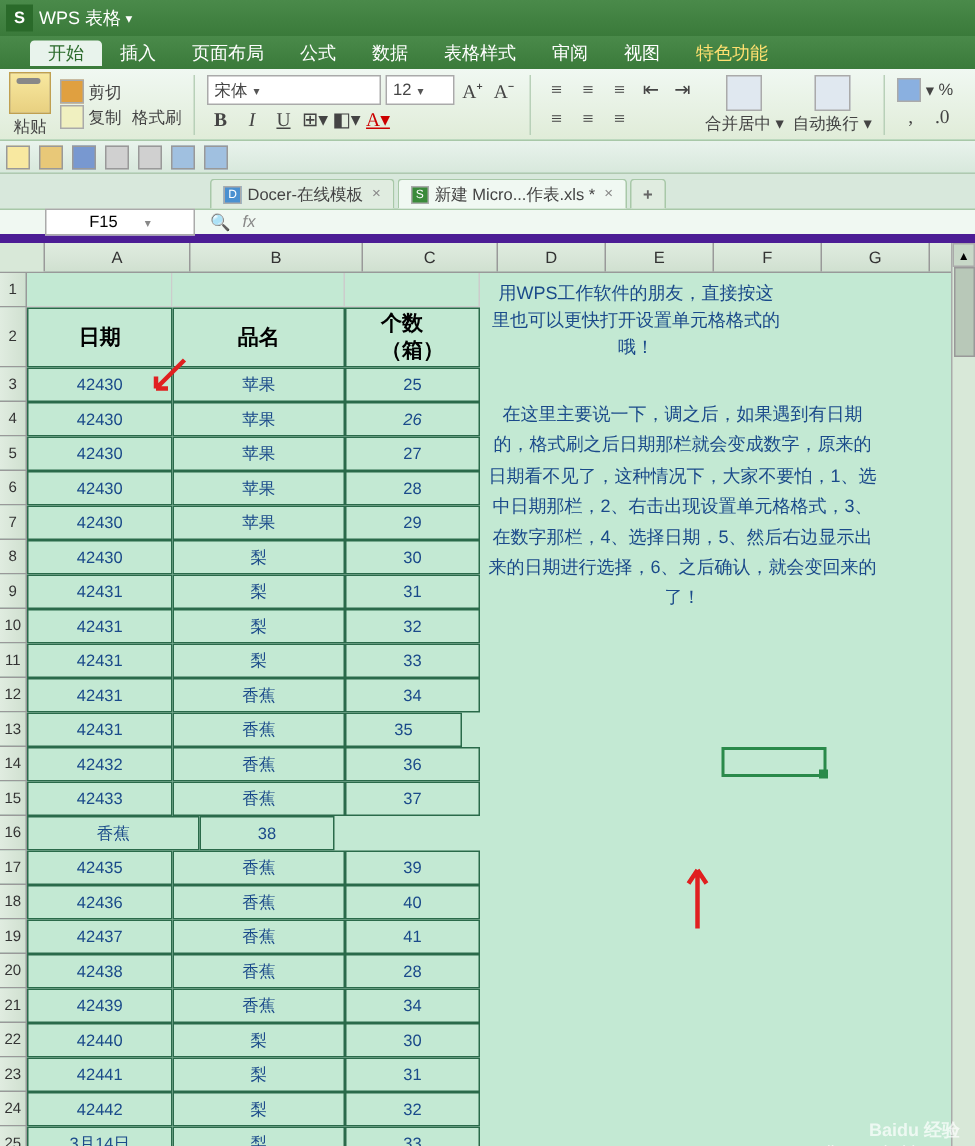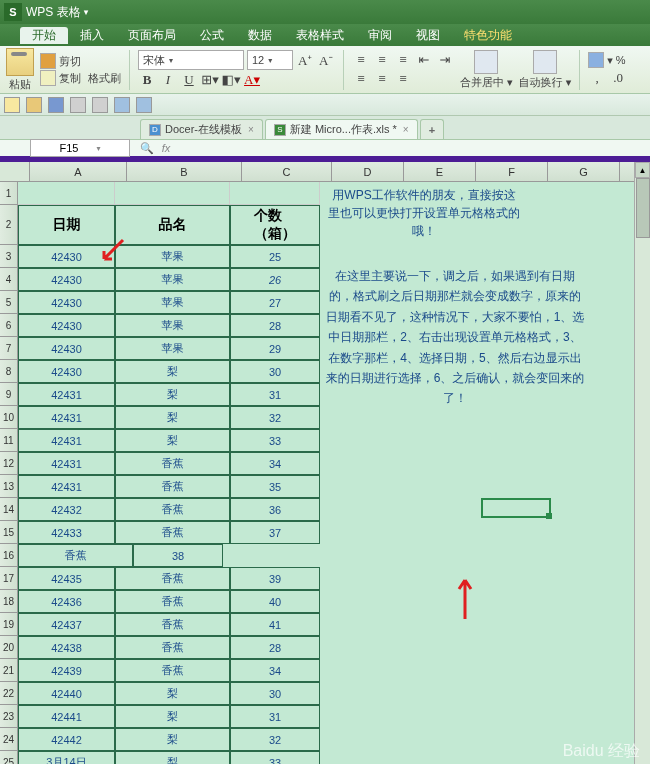--- a/index.html
+++ b/index.html
@@ -47,21 +47,21 @@
 .cell.d{border:1px solid #2a6a4a;font-size:11px}
 .cell.plain{background:#c3e9d3;color:#000;font-size:12px;justify-content:flex-start;padding:2px 4px;align-items:flex-start;line-height:1.5;text-align:center}
 .callout1{position:absolute;left:4px;top:0;width:200px;font-size:12px;color:#1a4a8a;text-align:center;background:#c3e9d3;padding:4px}
 .callout2{position:absolute;left:0;top:80px;width:270px;font-size:12px;color:#1a4a8a;text-align:center;background:#c3e9d3;padding:4px;line-height:1.7}
 .red-arrow{position:absolute;pointer-events:none}
 .red-arrow.a1{left:98px;top:75px;width:30px;height:30px}
 .red-arrow.a2{left:450px;top:415px;width:30px;height:50px}
 .sel-box{position:absolute;border:2px solid #2a8a4a;pointer-events:none}
 .sel-handle{position:absolute;width:6px;height:6px;background:#2a8a4a;right:-3px;bottom:-3px}
 .watermark{position:absolute;right:10px;bottom:10px;color:rgba(255,255,255,0.7);font-size:11px;text-align:right;pointer-events:none}
-.watermark .big{font-size:16px;font-weight:normal}
+.watermark .big{font-size:12px;font-weight:bold}
 .scroll-r{position:absolute;right:0;top:0;width:16px;height:100%;background:#d8e8d8;border-left:1px solid #aaa}
 .scroll-r .up,.scroll-r .dn{height:16px;background:#c8d8c8;border:1px solid #aaa;font-size:8px;display:flex;align-items:center;justify-content:center;cursor:pointer}
 .scroll-r .thumb{position:absolute;top:16px;width:14px;left:1px;height:60px;background:#b8c8b8;border:1px solid #999;cursor:pointer}
 </style>
 </head>
 <body>
 
 <div class="titlebar">
   <div class="logo">S</div>
   <span>WPS 表格</span>
@@ -92,21 +92,21 @@
       </div>
     <div class="rrow">
         <span class="ricon" style="background:#f0f0c0"></span>
         <span>复制</span>
     <span style="margin-left:4px">格式刷</span>
       </div>
   </div>
   <div class="sep"></div>
   <div class="rgroup" style="align-items:flex-start">
     <div class="rrow">
-      <div class="combo" style="width:106px">
+      <div class="combo" style="width:116px">
           <span>宋体</span>
           <span class="dd">▾</span>
         </div>
       <div class="combo" style="width:46px">
           <span>12</span>
           <span class="dd">▾</span>
         </div>
       <span class="fmtbtn">A⁺</span>
       <span class="fmtbtn">A⁻</span>
     </div>
@@ -294,21 +294,21 @@
           <div class="cell d" style="width: 90px;">33</div>
         </div>
         <div class="row">
           <div class="cell d" style="width: 97px;">42431</div>
           <div class="cell d" style="width: 115px;">香蕉</div>
           <div class="cell d" style="width: 90px;">34</div>
         </div>
         <div class="row">
           <div class="cell d" style="width: 97px;">42431</div>
           <div class="cell d" style="width: 115px;">香蕉</div>
-          <div class="cell d" style="width: 90px;">35</div>
+          <div class="cell d" style="width: 78px;">35</div>
         </div>
         <div class="row">
           <div class="cell d" style="width: 97px;">42432</div>
           <div class="cell d" style="width: 115px;">香蕉</div>
           <div class="cell d" style="width: 90px;">36</div>
         </div>
         <div class="row">
           <div class="cell d" style="width: 97px;">42433</div>
           <div class="cell d" style="width: 115px;">香蕉</div>
           <div class="cell d" style="width: 90px;">37</div>

